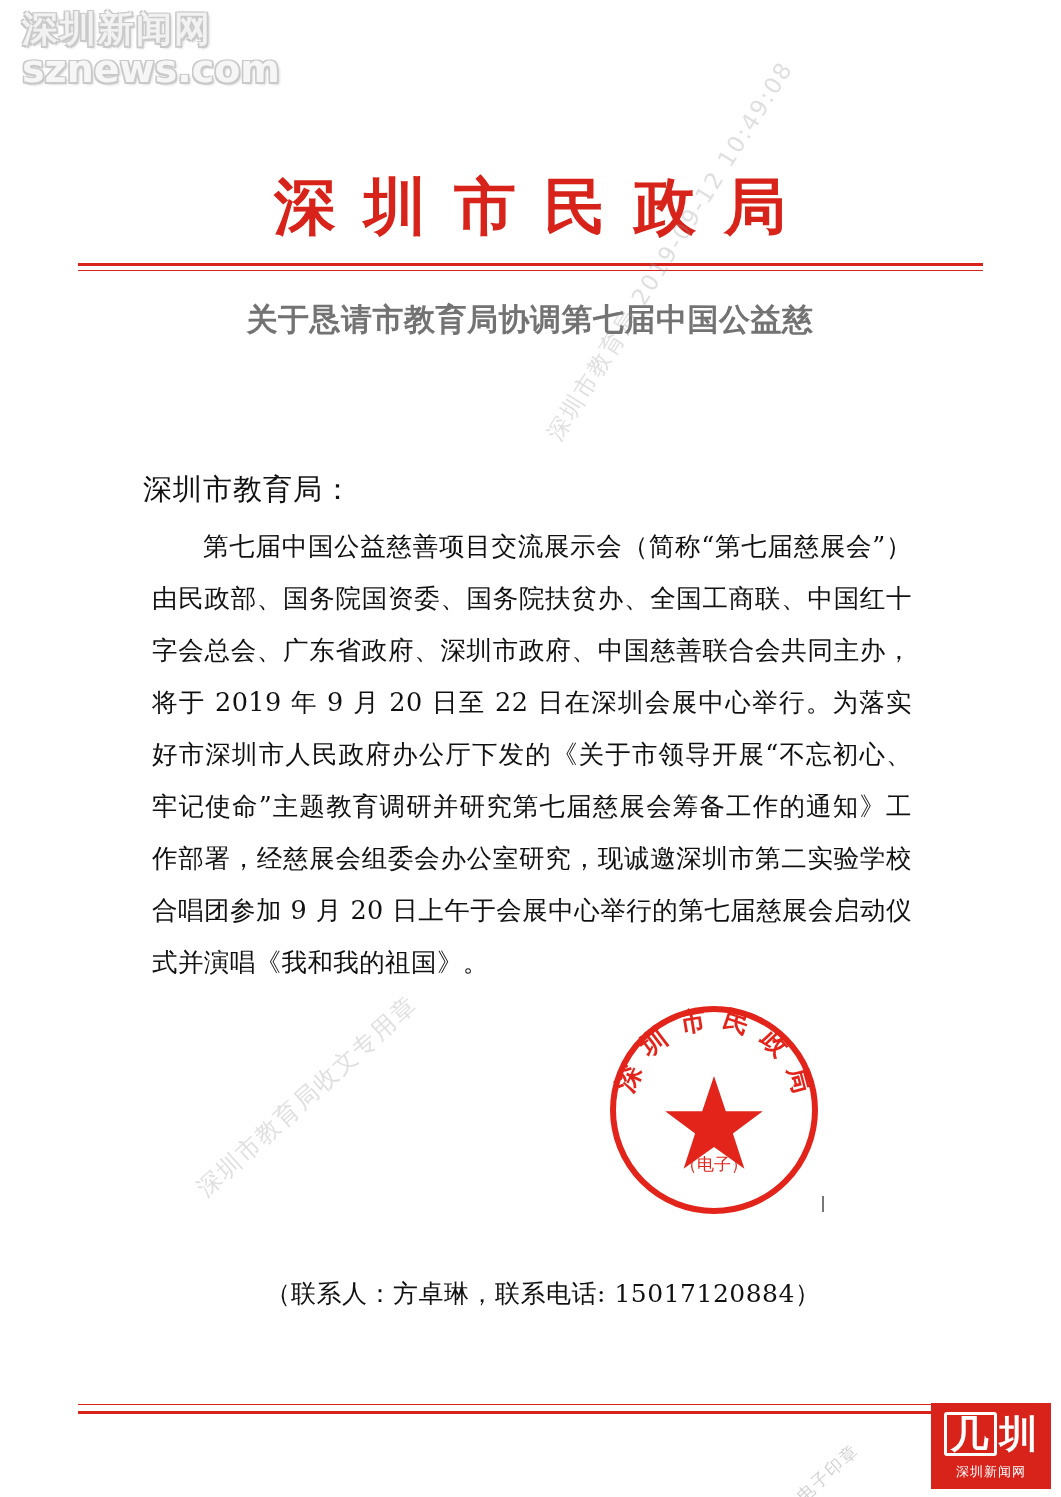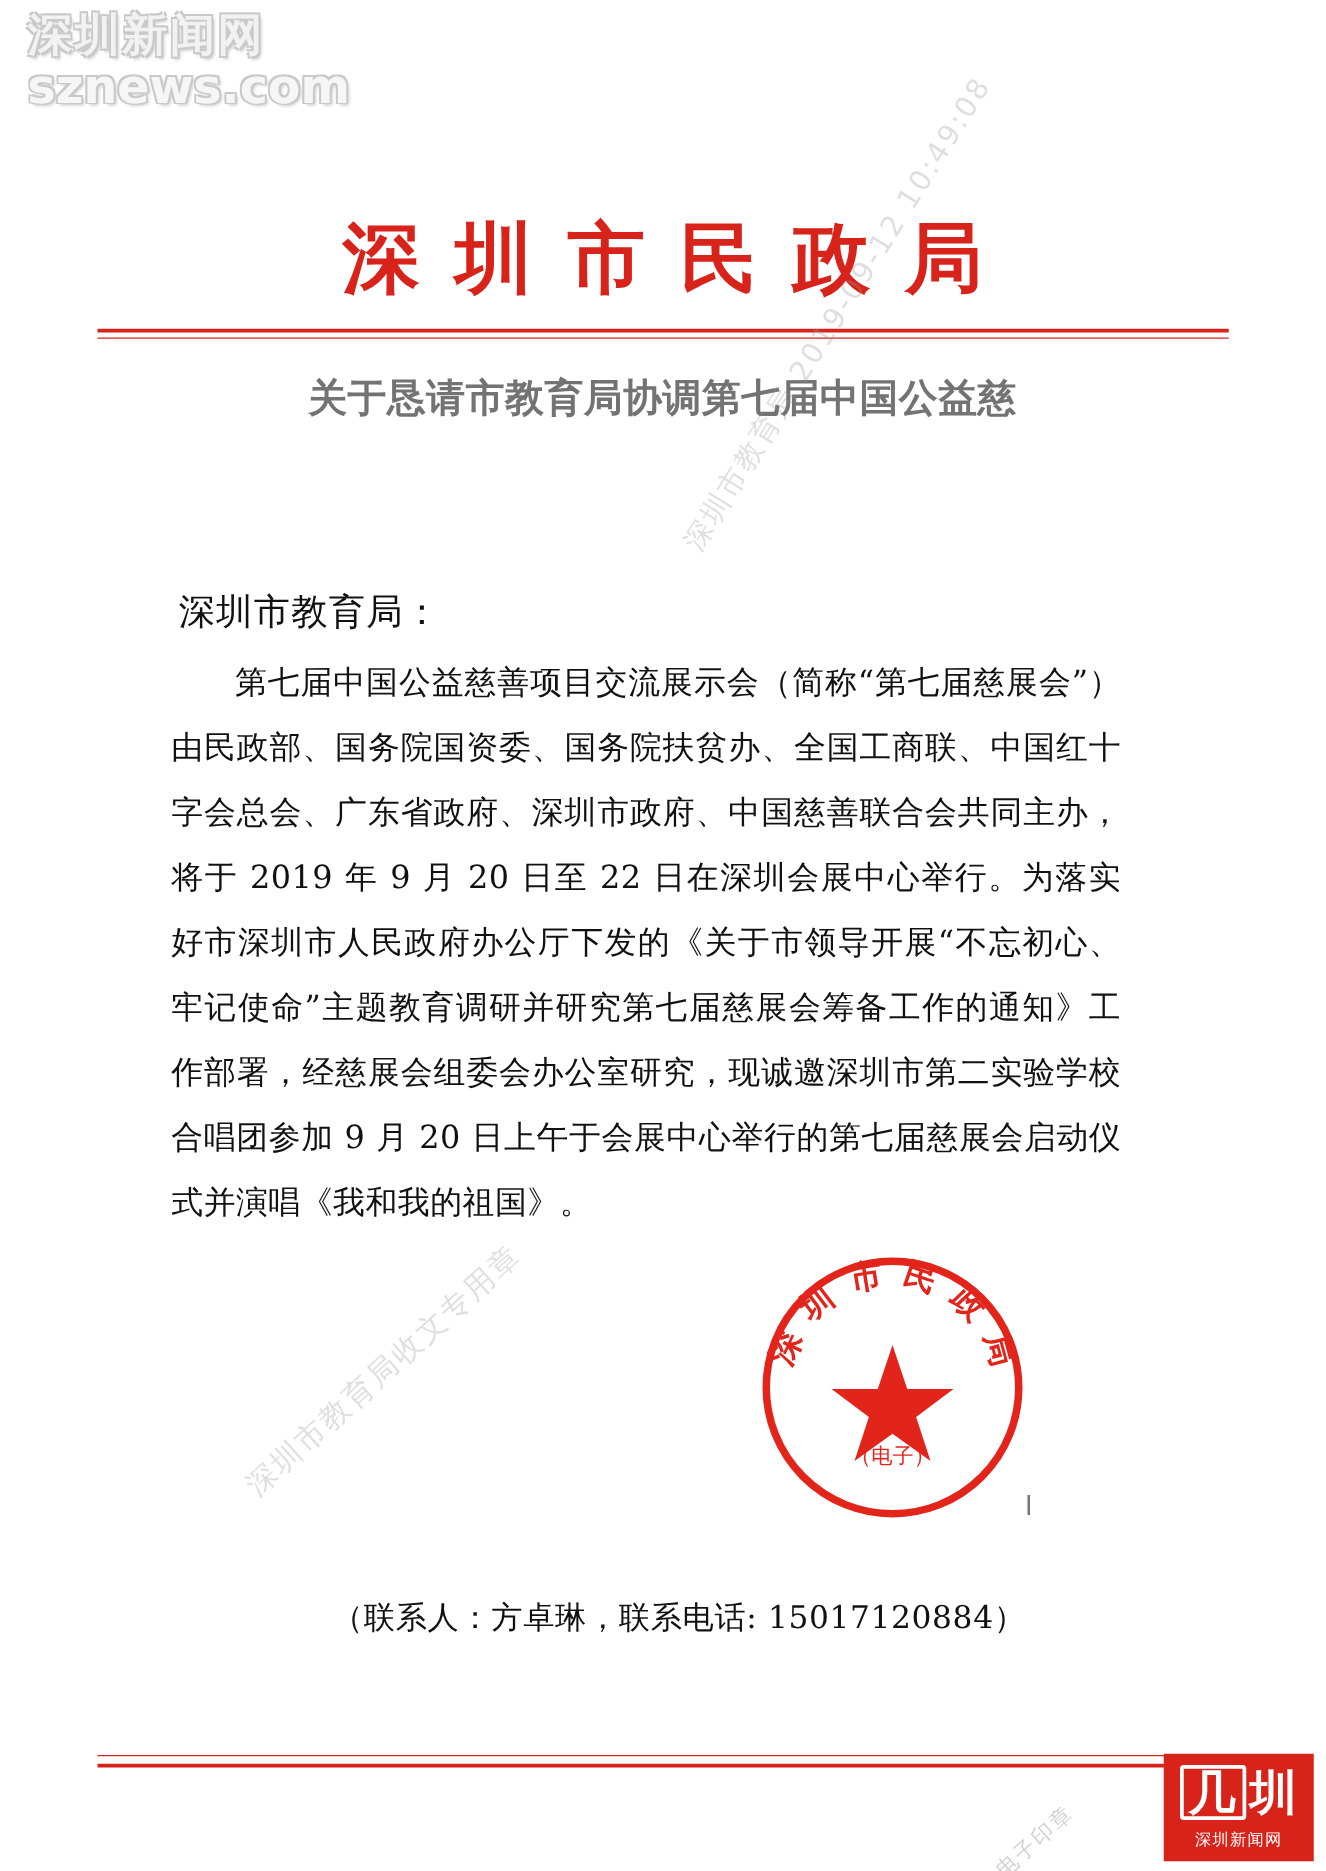--- a/index.html
+++ b/index.html
@@ -114,21 +114,21 @@
   .recipient {
     position: absolute;
     left: 143px;
     top: 470px;
     font-size: 29px;
     letter-spacing: 1px;
   }
 
   .body-text {
     position: absolute;
-    left: 137px;
+    left: 152px;
     top: 520px;
     width: 760px;
     font-size: 25.5px;
     line-height: 52px;
     text-align: justify;
     text-justify: inter-ideograph;
     letter-spacing: 0.4px;
   }
   .body-text p {
     margin: 0;

